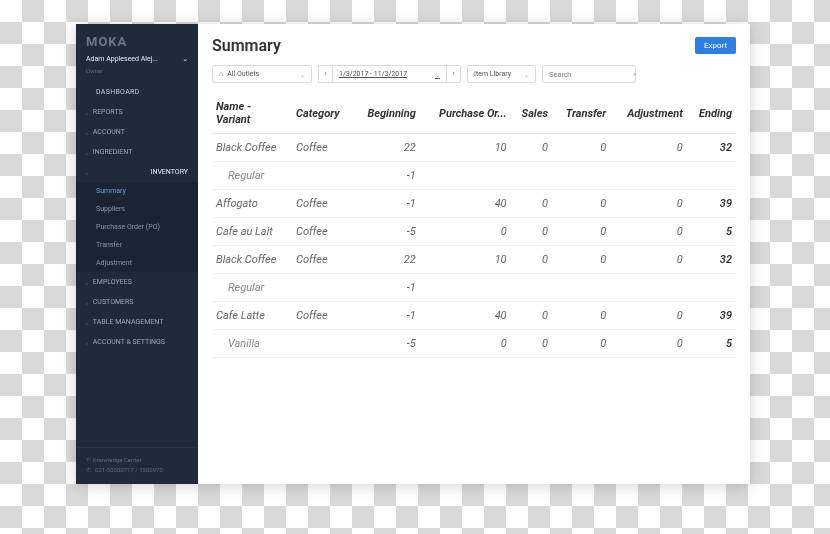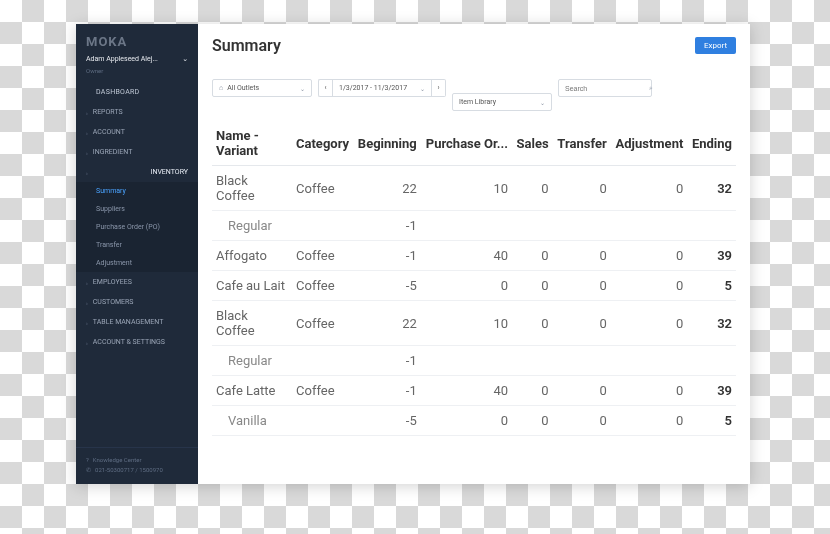--- a/index.html
+++ b/index.html
@@ -41,21 +41,21 @@
   .caret { color:#8a94a3; font-size:6px;}
   .seg { display:flex; }
   .seg .arrow { width:14px; justify-content:center; }
   .seg .arrow.left{ border-right:none; border-radius:2px 0 0 2px;}
   .seg .arrow.right{ border-left:none; border-radius:0 2px 2px 0;}
   .seg .mid { border-radius:0; }
   .search { width:94px; justify-content:space-between;}
   .search input{ border:none; outline:none; font-size:7px; width:80px; background:transparent; color:#555;}
   .home-ico, .mag-ico { color:#8a94a3; }
   
-  table { width:100%; border-collapse:collapse; font-size:13px; color:#444;}
+  table { width:100%; border-collapse:collapse; font-size:11px; color:#444;font-style:italic;}
   th { text-align:left; color:#333; font-weight:700; padding:7px 4px; border-bottom:1px solid #e5e8ec;}
   th.r, td.r { text-align:right;}
   td { padding:7px 4px; border-bottom:1px solid #eef0f3; color:#666;}
   tr.sub td:first-child { padding-left:16px; color:#888;}
   .strong { color:#333; font-weight:600;}
 </style>
 </head>
 <body>
 
 <div class="stage">
@@ -132,27 +132,27 @@
       </div>
 
       <div class="filters">
         <div class="fcontrol" style="width:100px;">
           <span class="home-ico">⌂</span>
           <span style="flex:1;">All Outlets</span>
           <span class="caret">⌄</span>
         </div>
         <div class="seg">
           <div class="fcontrol arrow left">‹</div>
-          <div class="fcontrol mid" style="width:100px;">
+          <div class="fcontrol mid" style="width:115px;text-decoration:underline;">
             <span style="flex:1;">1/3/2017 - 11/3/2017</span>
             <span class="caret">⌄</span>
           </div>
           <div class="fcontrol arrow right">›</div>
         </div>
-        <div class="fcontrol" style="width:100px;margin-top:28px;">
+        <div class="fcontrol" style="width:69px;">
           <span style="flex:1;">Item Library</span>
           <span class="caret">⌄</span>
         </div>
         <div class="fcontrol search">
           <input placeholder="Search" style="">
           <span class="mag-ico">⌕</span>
         </div>
       </div>
 
       <table>

